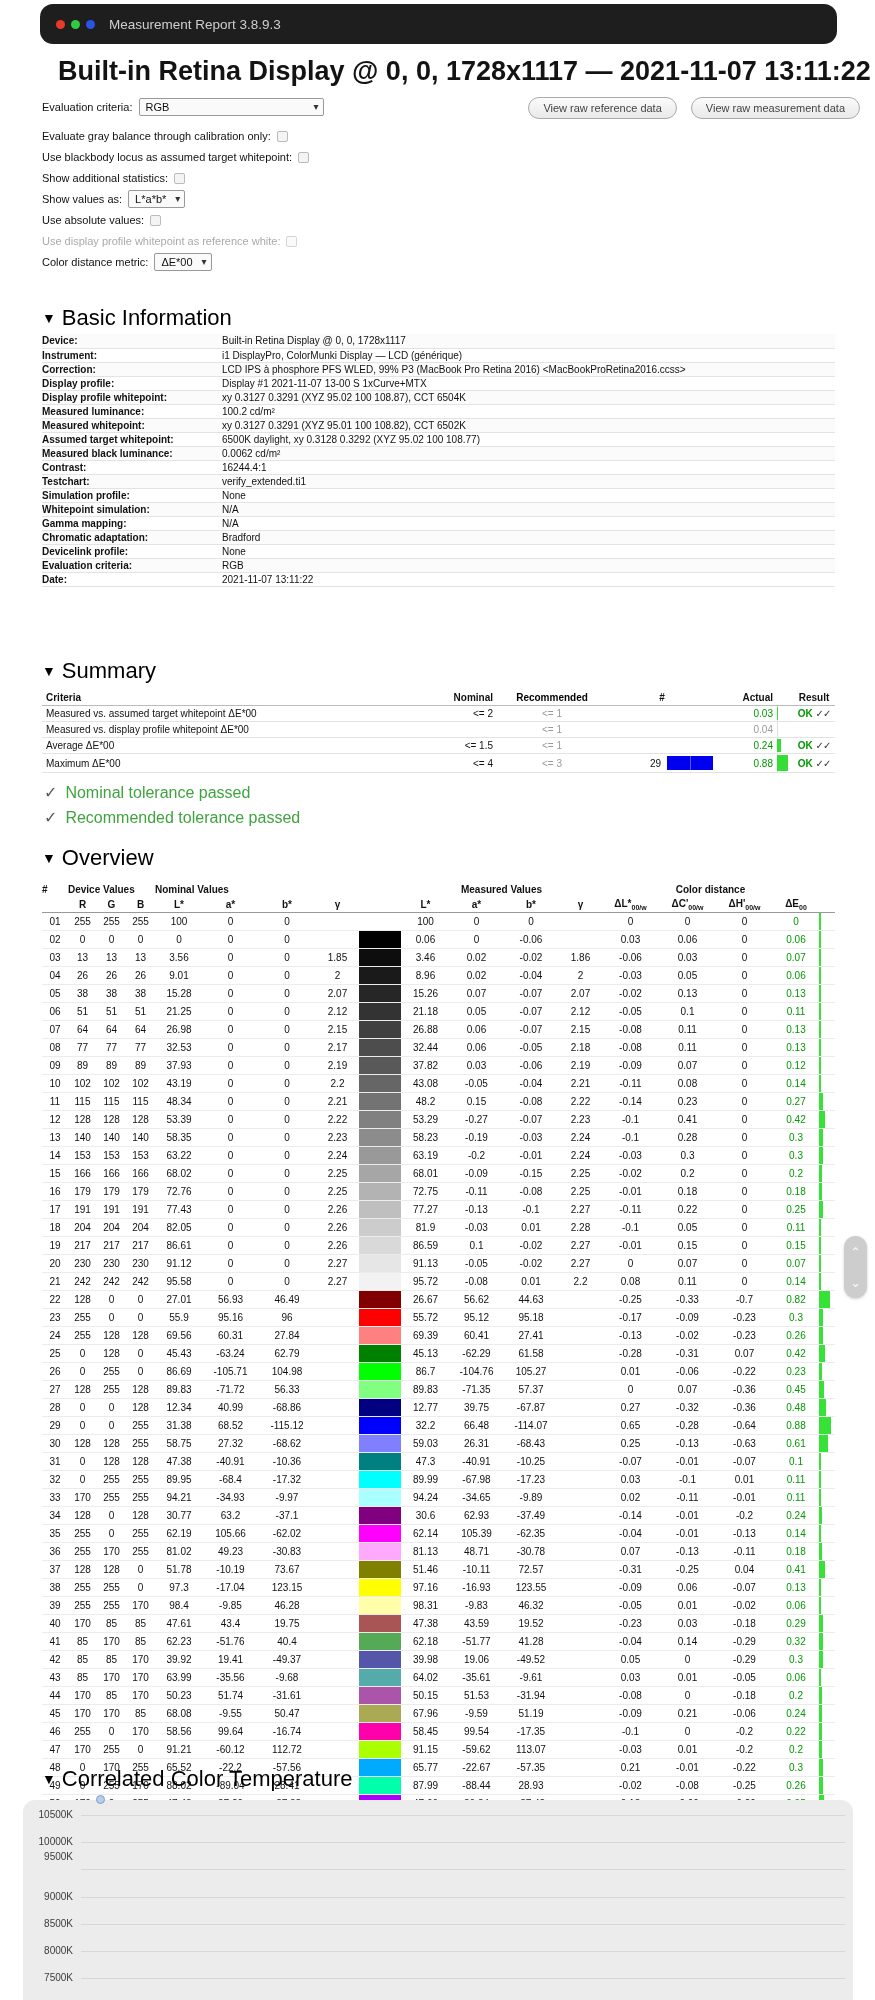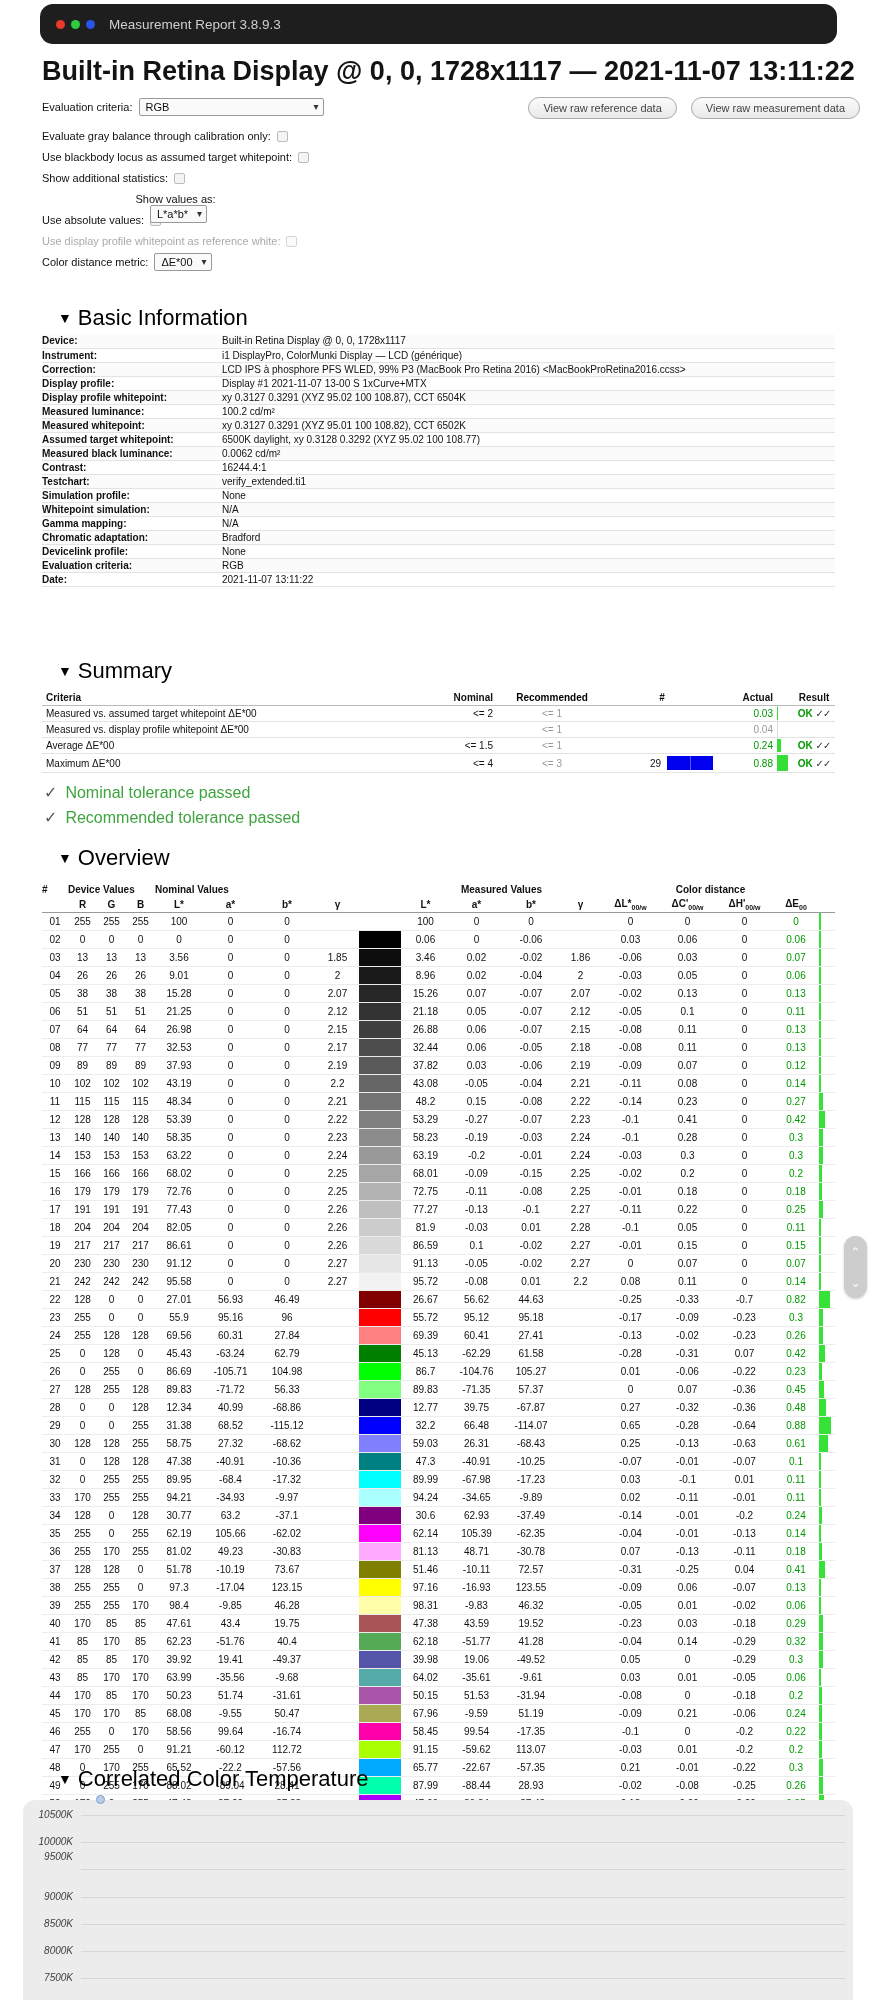--- a/index.html
+++ b/index.html
@@ -14,21 +14,21 @@
   .titlebar {
     position:absolute; left:40px; right:38px; top:4px; height:40px;
     background:#1e1e1e; border-radius:13px; display:flex; align-items:center;
     padding:0 16px;
   }
   .dots { display:flex; gap:6px; margin-right:14px; }
   .dot { width:9px; height:9px; border-radius:50%; }
   .titlebar-text { color:#cfcfcf; font-size:13.5px; }
 
   h1.page-title {
-    position:absolute; left:42px; top:56px; font-size:27px; font-weight:600; color:#131313;
+    position:absolute; left:58px; top:56px; font-size:27px; font-weight:600; color:#131313;
     letter-spacing:0;
   }
 
   
   .criteria-row { position:absolute; left:42px; top:98px; font-size:11px; display:flex; align-items:center; }
   .criteria-row .lbl { margin-right:6px; }
   .select {
     border:1px solid #999; background:#fafafa; font-size:11px; padding:2px 18px 2px 6px;
     position:relative; display:inline-block; border-radius:2px; min-height:18px;
   }
@@ -37,31 +37,31 @@
   }
   .select.wide { width:185px; }
   .raw-buttons { position:absolute; right:15px; top:97px; display:flex; gap:14px; }
   .pill-btn {
     border:1px solid #aaa; border-radius:12px; background:linear-gradient(#fbfbfb,#e9e9e9);
     font-size:11px; color:#444; padding:4px 14px; cursor:pointer;
     font-family:inherit;
   }
   .checks { position:absolute; left:42px; top:130px; font-size:11px; }
   .check-row { display:flex; align-items:center; margin-bottom:9px; height:12px; }
-  .check-row.gap-above { margin-top:1px;flex-direction:column; }
+  .check-row.gap-above { margin-top:1px; }
   .checkbox {
     width:11px; height:11px; border:1px solid #bbb; border-radius:2px; background:#f4f4f4;
     display:inline-block; margin-left:6px;
   }
   .check-row.disabled { color:#aaa; }
   .check-row.disabled .checkbox { border-color:#d5d5d5; background:#fafafa; }
   .check-row .select { margin-left:6px; }
 
   
-  .section-heading { position:absolute; left:58px; font-size:22px; font-weight:400; color:#000; }
+  .section-heading { position:absolute; left:42px; font-size:22px; font-weight:400; color:#000; }
   .section-heading .tri { font-size:14px; vertical-align:2px; margin-right:6px; }
 
   
   table.info { position:absolute; left:42px; top:334px; width:793px; border-collapse:collapse; font-size:10px; }
   table.info th { text-align:left; font-weight:700; width:180px; padding:1px 4px 1px 0; }
   table.info td { padding:1px 0; }
   table.info tr { border-bottom:1px solid #e3e3e3; height:14px; }
   table.info tr:nth-child(odd) { background:#fbfbfb; }
 
   
@@ -100,21 +100,21 @@
   table.overview td.debar { position:relative; }
   table.overview td.debar .bar { position:absolute; left:0; top:0; bottom:0; background:#35e235; }
   sub { font-size:7px; }
 
   
   .cct-panel {
     position:absolute; left:23px; top:1800px; width:830px; height:210px;
     background:#ececec; border-radius:12px 12px 0 0;
   }
   .cct-grid { position:absolute; left:58px; right:8px; height:1px; background:#d7d7d7; }
-  .cct-label { position:absolute; left:0; width:50px; text-align:right; font-size:10px; color:#3c3c3c; transform:translateY(-6px);font-style:italic; }
+  .cct-label { position:absolute; left:0; width:50px; text-align:right; font-size:10px; color:#3c3c3c; transform:translateY(-6px); }
   .cct-dot {
     position:absolute; left:73px; top:-5px; width:9px; height:9px; border-radius:50%;
     background:#b9cfe9; border:1px solid #7e9fc9;
   }
 
   
   .scroll-widget {
     position:absolute; right:8px; top:1236px; width:23px; height:62px;
     background:#c9c9c9; border-radius:12px; opacity:.92; display:flex; flex-direction:column;
     align-items:center; justify-content:space-around; box-shadow:0 1px 3px rgba(0,0,0,.2);

